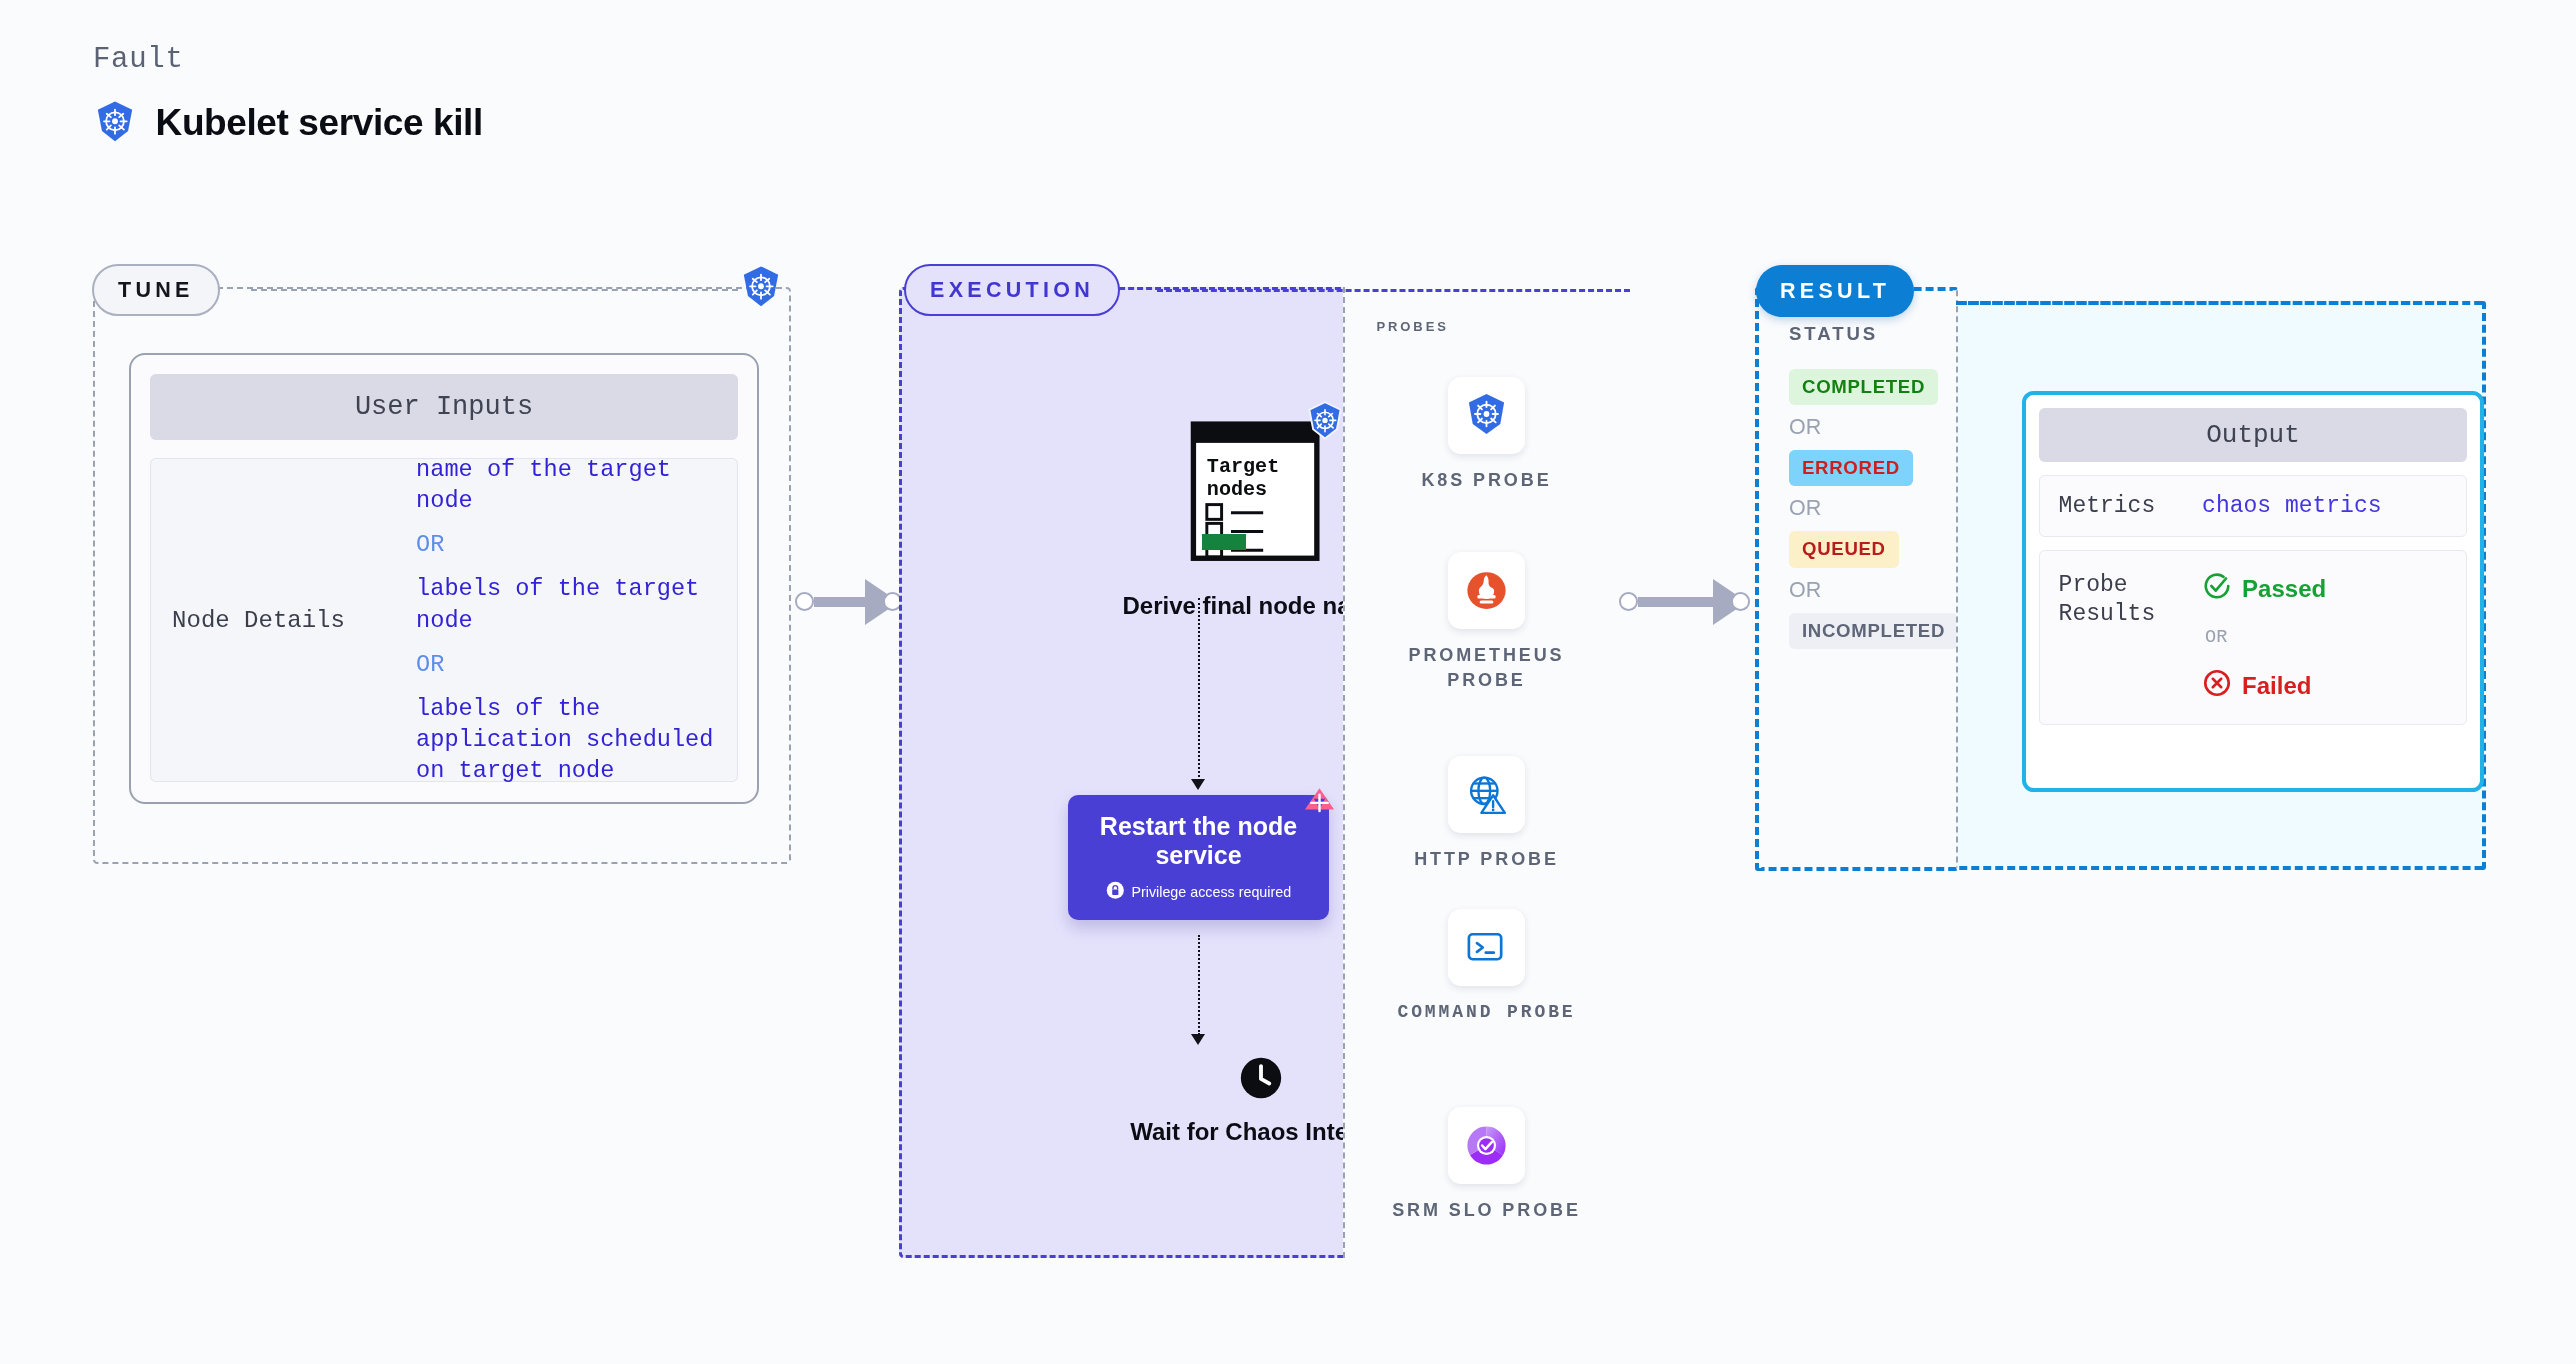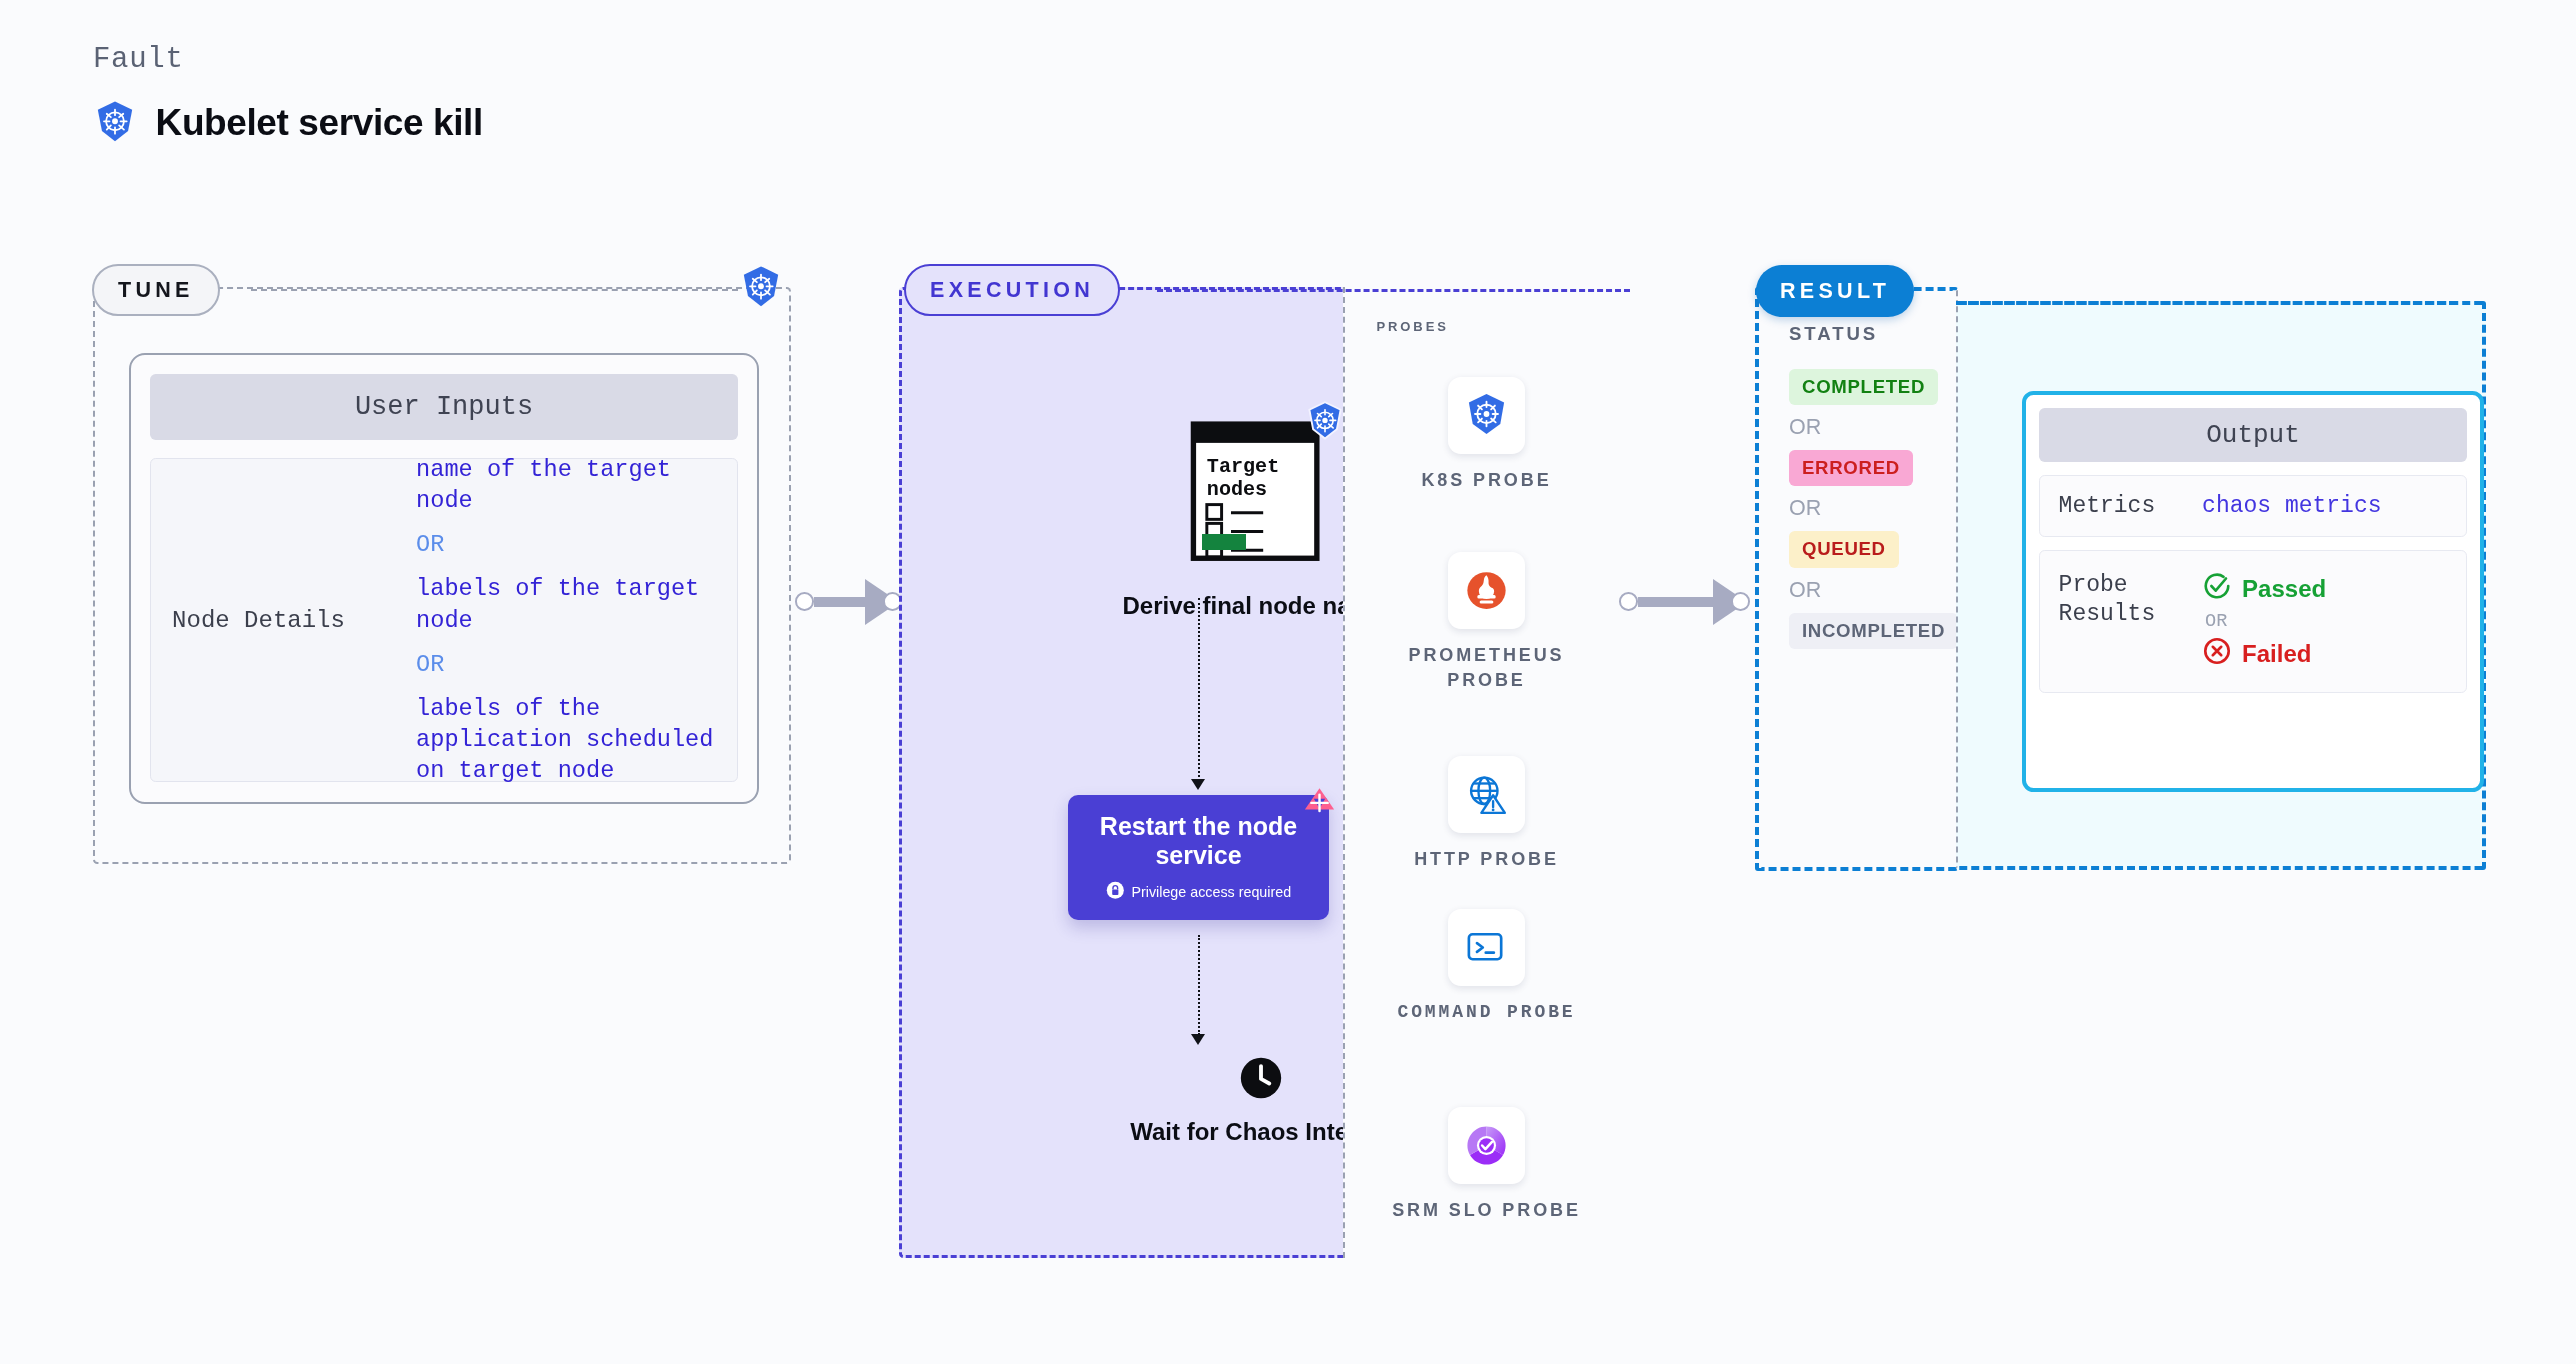--- a/index.html
+++ b/index.html
@@ -160,21 +160,21 @@
     margin: 13px 13px 0 13px; height: 54px; background: #d9dae6; border-radius: 5.7px;
     display: flex; align-items: center; justify-content: center;
     font-family: "Liberation Mono", monospace; font-size: 26px; color: #3f4352;
   }
   .out-row {
     margin: 13px; background: #fbfbfd; border: 1.4px solid #e7e9f1; border-radius: 5.7px;
     display: flex; align-items: center; padding: 15.8px 18.6px; gap: 21.5px;
   }
   .out-key { font-family: "Liberation Mono", monospace; font-size: 23px; color: #3b3f4c; width: 122px; flex: none; line-height: 1.25; }
   .out-link { font-family: "Liberation Mono", monospace; font-size: 23px; color: #4335e0; }
-  .probe-res { display: flex; flex-direction: column; gap: 4px; }
+  .probe-res { display: flex; flex-direction: column; gap: 20px; }
   .res-line { display: flex; align-items: center; gap: 10px; font-size: 24px; font-weight: bold; }
   .res-or { font-family: "Liberation Mono", monospace; font-size: 18.6px; color: #9aa1b1; margin-left: 2.9px; }
 
   
   .connector { position: absolute; height: 43px; display: flex; align-items: center; }
   .conn-dot {
     width: 18.6px; height: 18.6px; border-radius: 50%;
     background: #fff; border: 2.9px solid #a7abc2; flex: none;
   }
   .conn-bar { height: 10px; background: #a7abc2; }
@@ -437,21 +437,21 @@
 </div>
 
 <div id="result-dash-line"></div>
 <div id="result-badge" class="panel-badge">RESULT</div>
 
 <div id="status-panel" class="panel">
   <div id="status-label">STATUS</div>
   <div style="margin-top:24px;">
     <div class="status-badge" style="background:#ddf5dd; color:#128112;">COMPLETED</div>
     <div class="or-sm">OR</div>
-    <div class="status-badge" style="background:#f9a8d4; color:#cc1f1f;">ERRORED</div>
+    <div class="status-badge" style="background:#7dd3fc; color:#cc1f1f;">ERRORED</div>
     <div class="or-sm">OR</div>
     <div class="status-badge" style="background:#fcf0c9; color:#b91c1c;">QUEUED</div>
     <div class="or-sm">OR</div>
     <div class="status-badge" style="background:#eeeff5; color:#5d6577;">INCOMPLETED</div>
   </div>
 </div>
 
 <div id="result-area" class="panel">
   <div id="output-card">
     <div id="output-header">Output</div>

